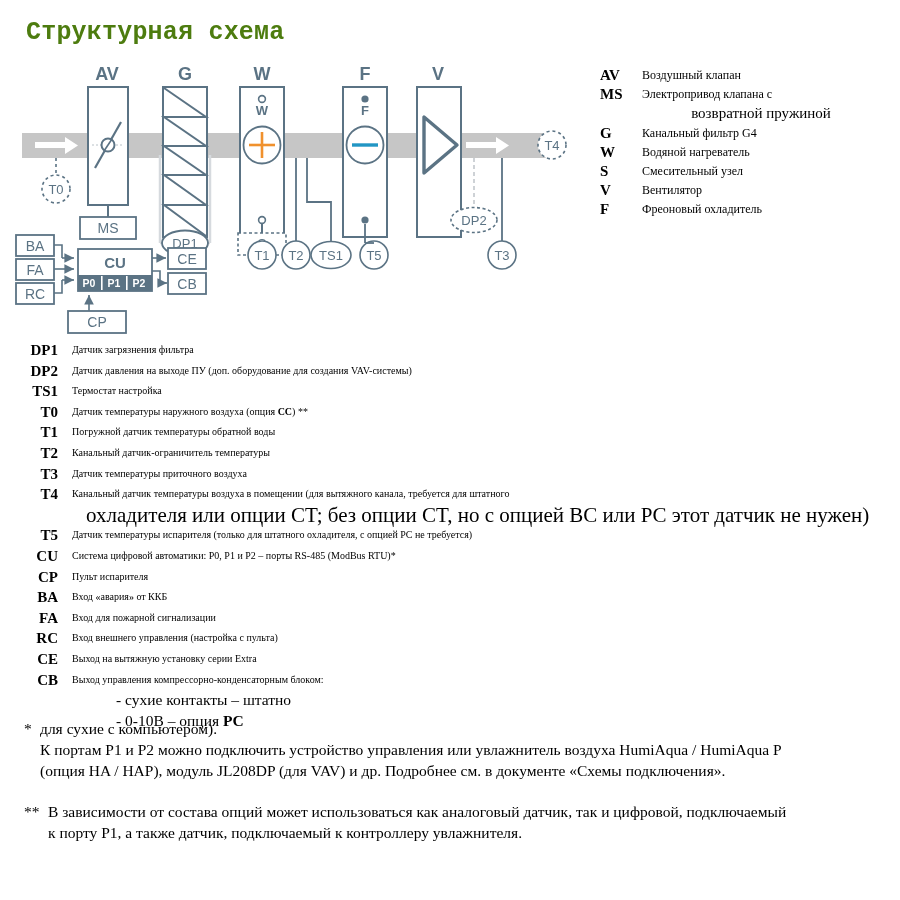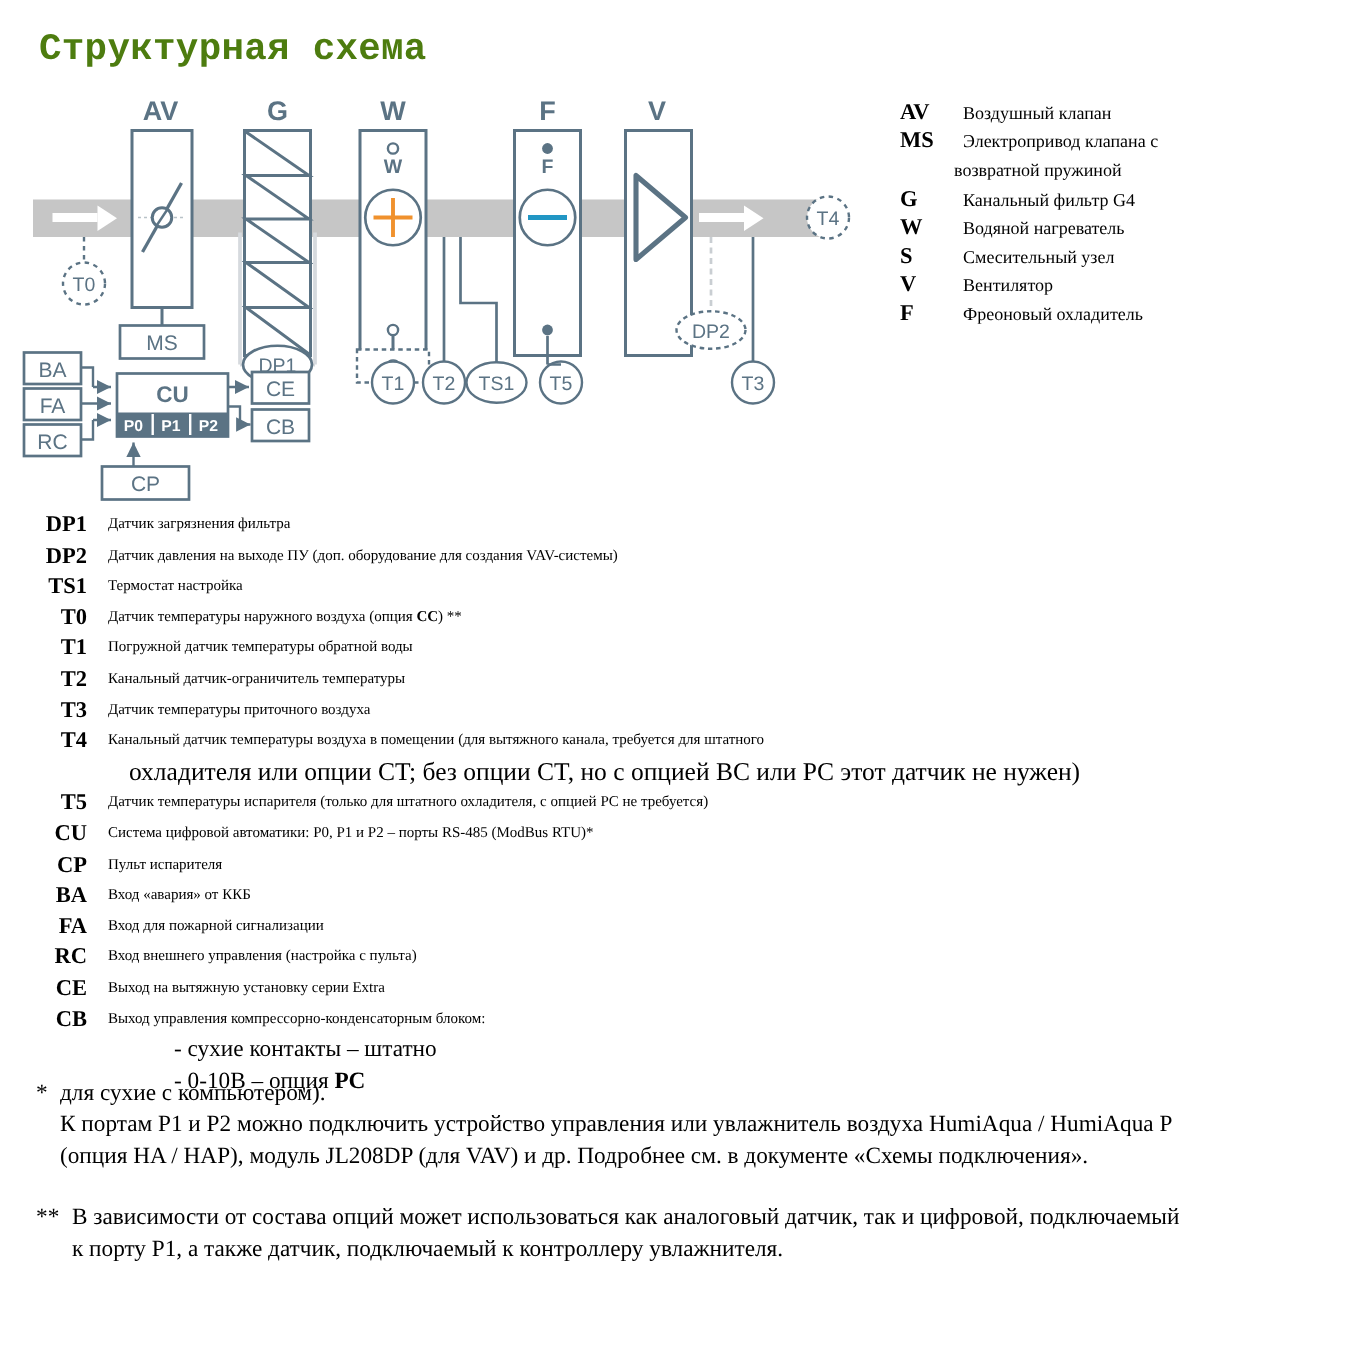--- a/index.html
+++ b/index.html
@@ -31,34 +31,34 @@
   .abbr-legend{
     position:absolute;left:600px;top:66px;width:300px;
   }
   .abbr-row{display:flex;align-items:flex-start;line-height:19.2px;}
   .abbr-key{
     width:42px;flex:0 0 42px;
     font-weight:bold;font-size:15px;
     text-align:left;
   }
   .abbr-val{font-size:12px;}
-  .abbr-cont{margin-left:36px;font-size:12px;line-height:19.2px;}
+  .abbr-cont{margin-left:22px;font-size:15px;line-height:19.2px;text-align:center;}
 
   
   .deflist{position:absolute;left:24px;top:340px;width:860px;}
   .def-row{display:flex;align-items:flex-start;line-height:20.6px;}
   .def-key{
     width:48px;flex:0 0 48px;
     font-weight:bold;font-size:15px;
     text-align:right;padding-right:14px;
     box-sizing:border-box;
   }
   .def-val{font-size:10px;flex:1;}
   .def-val b{font-weight:bold;}
-  .def-sub{margin-left:62px;font-size:17px;line-height:20.6px;}
+  .def-sub{margin-left:62px;font-size:21px;line-height:20.6px;}
   .def-sub2{margin-left:92px;font-size:15.5px;line-height:20.6px;}
 
   
   .footnotes{position:absolute;left:24px;top:718px;width:866px;}
   .fn{font-size:15.5px;line-height:21px;margin-bottom:2px;}
   .fn-star{display:flex;align-items:flex-start;}
   .fn-mark{flex:0 0 16px;width:16px;}
   .fn-mark.dbl{flex:0 0 24px;width:24px;}
   .fn-body{flex:1;}
   .fn-gap{height:18px;}

